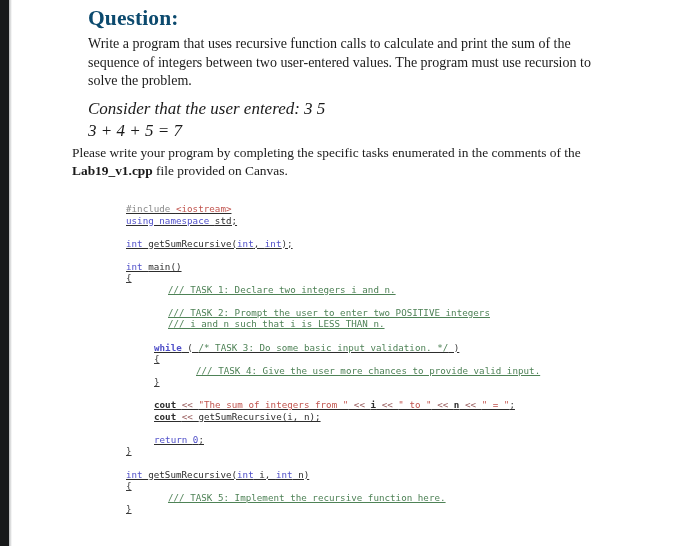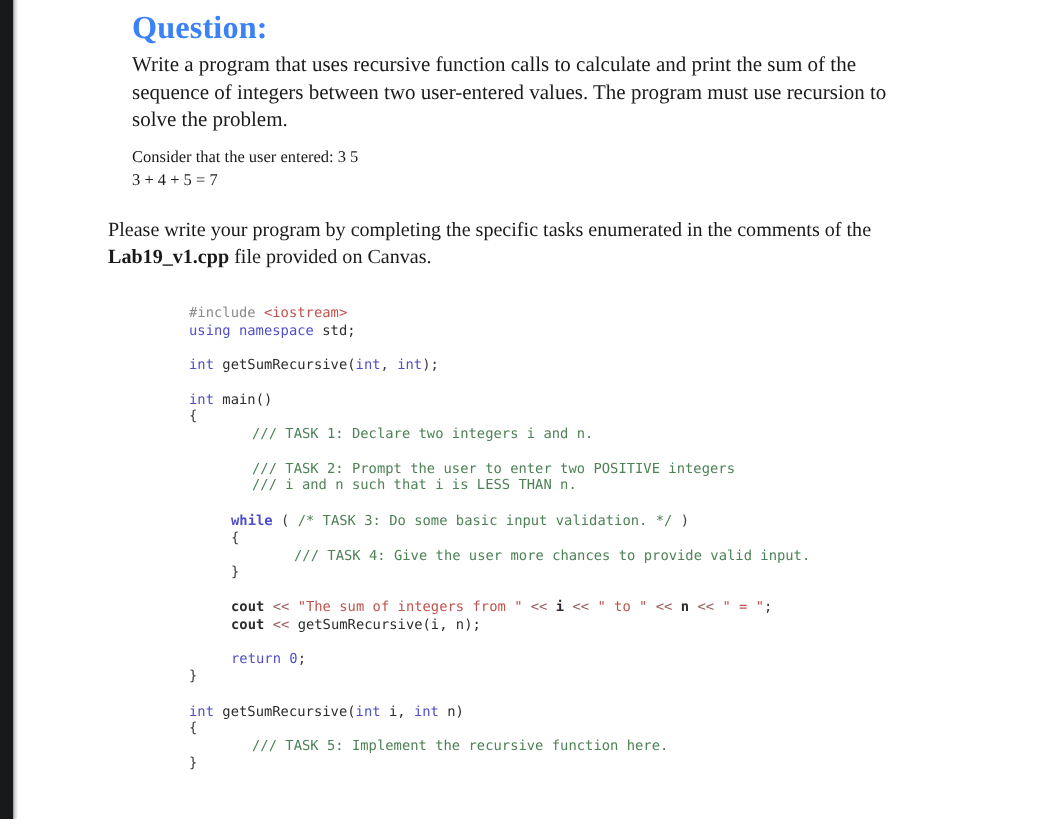--- a/index.html
+++ b/index.html
@@ -49,41 +49,42 @@
     width: 528px;
   }
 
   .q-title {
     font-family: "Liberation Serif", serif;
     font-weight: bold;
     font-size: 21.5px;
     line-height: 1.12;
     letter-spacing: 0.1px;
     margin: 0 0 5px 0;
-    color: #3b82f6;
+    color: #0c4a6e;
   }
 
   .q-body {
     font-size: 14px;
     line-height: 1.33;
     margin: 0;
     text-align: left;
     color: #1b1b1b;
   }
 
   .examples {
     position: absolute;
     left: 88px;
     top: 98px;
     width: 528px;
     display: flex;
   }
   .example-col {
-    font-size: 11px;
+    font-size: 17px;
     line-height: 1.32;
+    font-style: italic;
   }
   .example-col.left { width: 286px; }
   .example-col.right { width: 242px; }
   .example-line { white-space: nowrap; }
 
   .closing {
     position: absolute;
     left: 72px;
     top: 144px;
     width: 528px;
@@ -98,21 +99,21 @@
     left: 126px;
     top: 203px;
     width: 560px;
     font-family: "DejaVu Sans Mono", monospace;
     font-size: 9.2px;
     line-height: 11.55px;
     white-space: pre;
     color: #2d2d2d;
     letter-spacing: 0.02px;
   }
-  .code .ln { display: block; min-height: 11.55px; }
+  .code .ln { display: block; min-height: 11.55px; text-decoration: underline; }
   .code .blank { display: block; height: 11.55px; }
 
   .kw   { color: #4f4fc9; }          
   .kw-b { color: #4f4fc9; font-weight: bold; margin-top: 12px; }
   .pre  { color: #8a8a8a; }          
   .hdr  { color: #c1544e; }          
   .str  { color: #c1544e; }          
   .cmt  { color: #4e8256; }          
   .id   { color: #2d2d2d; }
   .idb  { color: #2d2d2d; font-weight: bold; }

